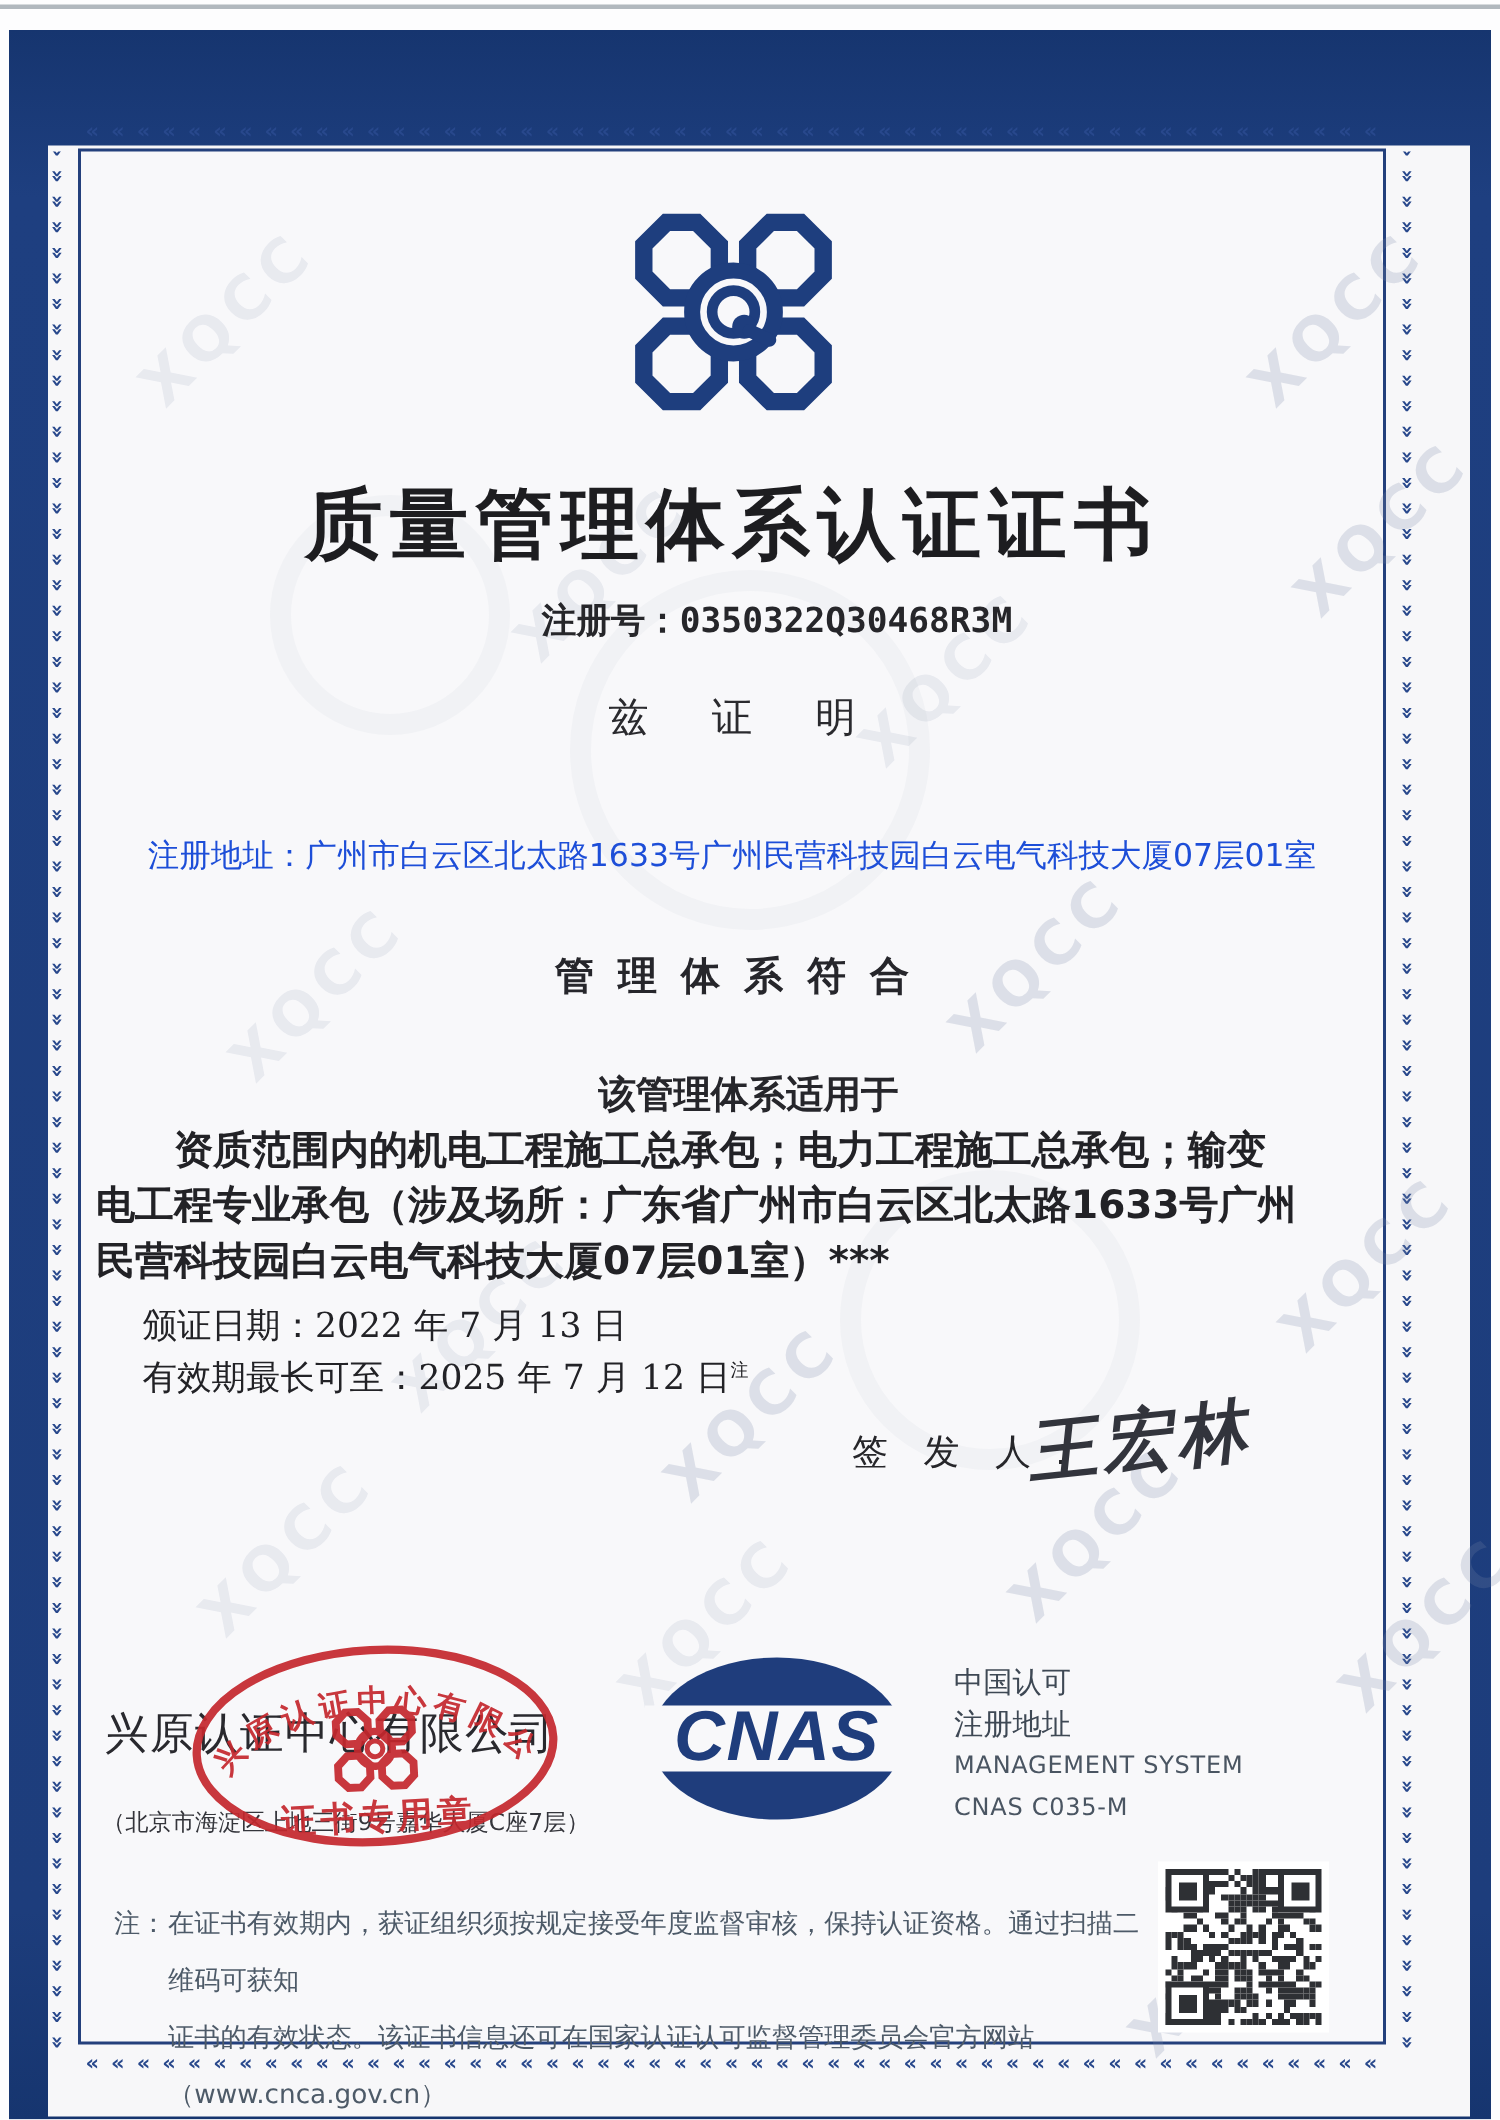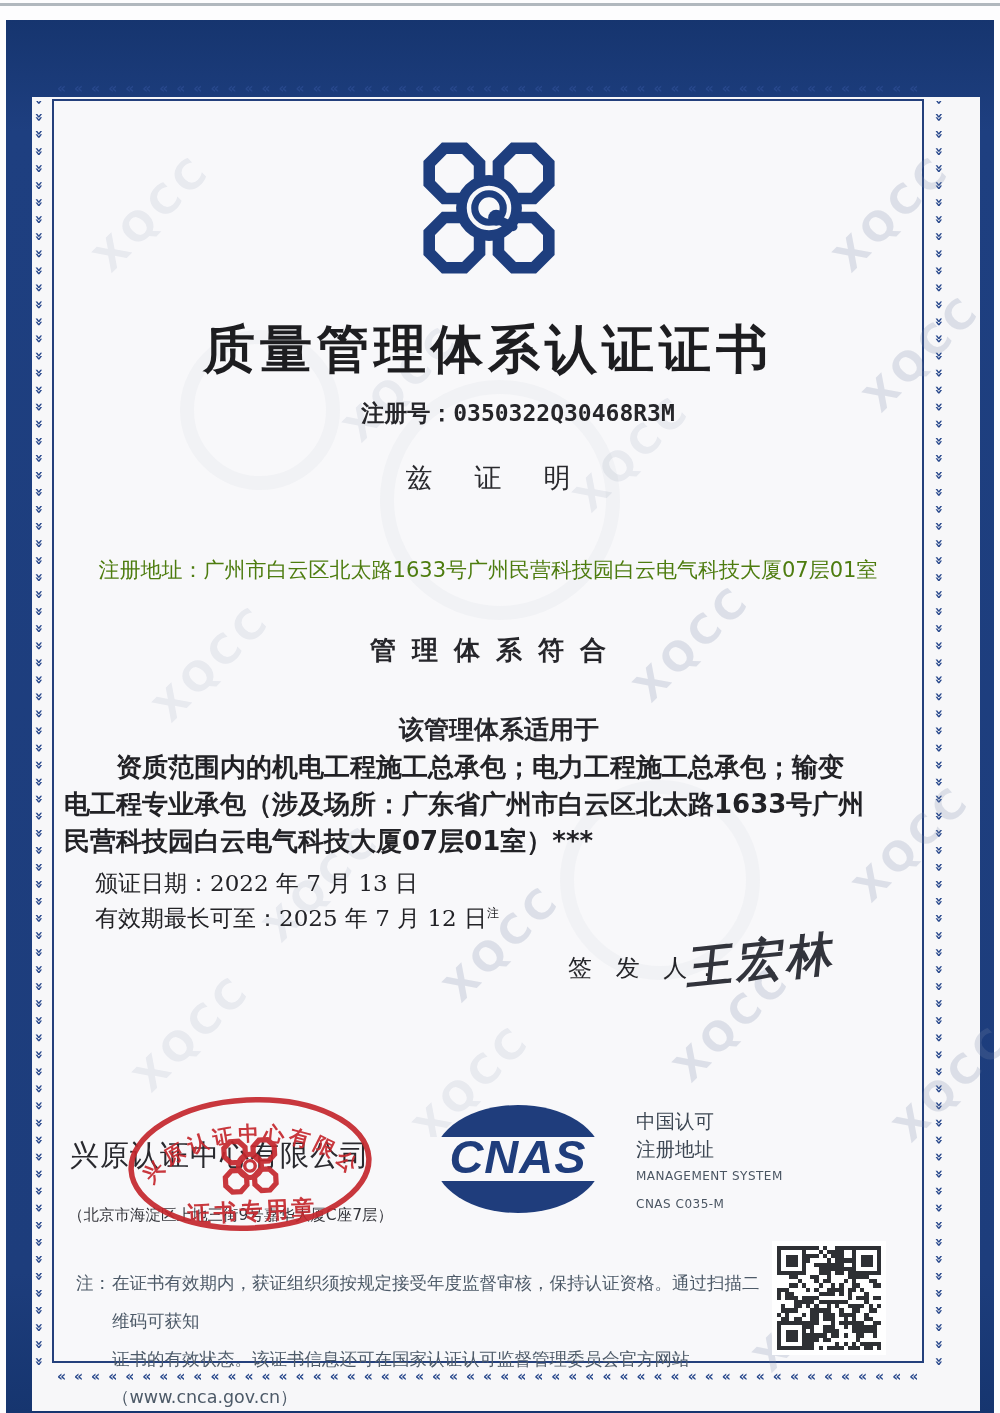--- a/index.html
+++ b/index.html
@@ -39,21 +39,21 @@
   .logo { left:408px; top:122px; width:162px; height:172px; }
 
   .title { top:303px; font-size:52px; font-weight:900; letter-spacing:5px; color:#1d1d20;
            font-family:"DejaVu Sans","Liberation Sans",sans-serif;margin-top:12px; }
 
   .regline { top:398px; left:54px; width:928px; text-align:center; font-size:23px; font-weight:bold;
              font-family:"DejaVu Sans Mono","Liberation Mono",monospace; color:#26262a; }
 
   .certify { top:460px; font-size:27px; letter-spacing:42px; padding-left:42px; color:#2a2a2e; }
   .company { top:499px; font-size:34px; font-weight:bold; letter-spacing:2px; color:#222226; }
-  .addr    { top:556px; font-size:21px; color:#4d7c0f; }
+  .addr    { top:556px; font-size:21px; color:#1d4ed8; }
   .credit  { top:592px; font-size:21px; color:#2b2b30; }
 
   .conform   { top:633px; font-size:26px; letter-spacing:16px; padding-left:16px; font-weight:600; color:#26262b; }
   .standards { top:668px; font-size:27px; font-weight:bold; letter-spacing:-1px; white-space:nowrap;
                font-family:"DejaVu Sans Mono","Liberation Mono",monospace; color:#222226; }
   .scope-head { top:713px; font-size:25px; font-weight:600; color:#26262b;padding-left:22px; }
 
   .scope { top:749px; left:64px; width:872px; font-size:26px; font-weight:700; line-height:37px; color:#222226; text-align:left; }
   .scope .indent { text-indent:52px; }
 
@@ -69,21 +69,21 @@
                font-family:"DejaVu Serif","Liberation Serif",serif; }
 
   .issuer-company { left:70px; top:1136px; font-size:29px; letter-spacing:1px; color:#29292e; }
   .issuer-addr    { left:68px; top:1205px; font-size:15.5px; color:#34353b; }
 
   .stamp { left:122px; top:1090px; width:256px; height:148px; opacity:.92; transform:rotate(-3deg); }
 
   .cnas-logo { left:430px; top:1101px; width:176px; height:116px; }
   .cnas-text { left:636px; top:1108px; line-height:27.5px; color:#3e4854; }
   .cnas-text .zh { font-size:19.5px; }
-  .cnas-text .en { font-size:12px; letter-spacing:.5px; color:#4a5562; }
+  .cnas-text .en { font-size:16px; letter-spacing:.5px; color:#4a5562; }
 
   .footnote { left:76px; top:1264px; width:700px; font-size:17.5px; line-height:38px; color:#4d5a68; }
   .footnote-row { display:flex; }
   .footnote-label { flex:0 0 36px; }
 
   
   .qr { left:772px; top:1241px; width:114px; height:114px; background:#ffffff; padding:5px; }
   .qr-grid { position:relative; width:104px; height:104px; display:grid;
              grid-template-columns:repeat(25,1fr); grid-template-rows:repeat(25,1fr); }
   .qr-grid div.on { background:#2e3034; }

